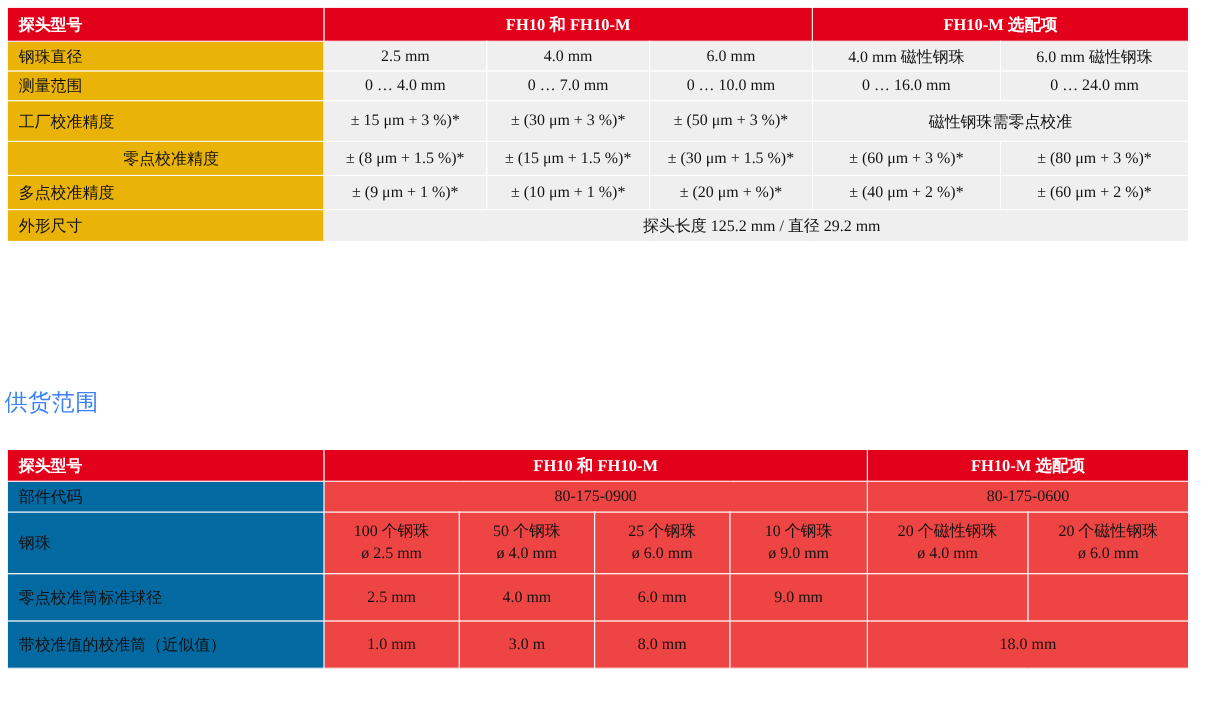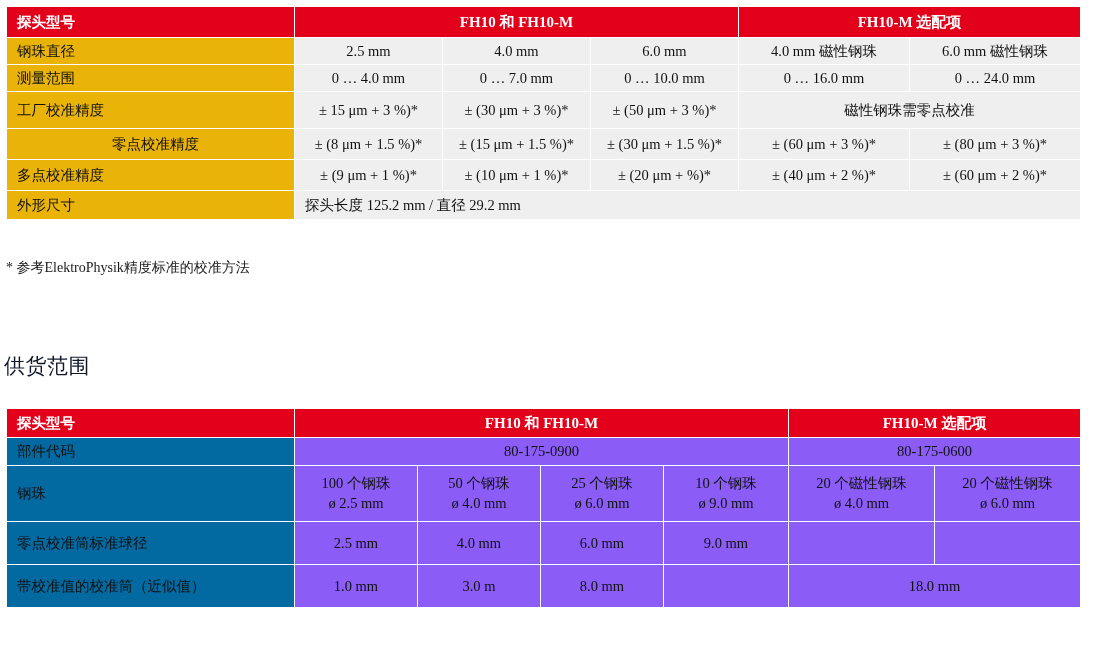--- a/index.html
+++ b/index.html
@@ -63,42 +63,42 @@
     background: #efefef;
     color: #111;
   }
   #table-specs tr.r-ball td { height: 26px; }
   #table-specs tr.r-range td { height: 26px; }
   #table-specs tr.r-fact td { height: 36px; }
   #table-specs tr.r-zero td { height: 30px; text-align: center; }
   #table-specs tr.r-multi td { height: 30px; }
   #table-specs tr.r-dim td { height: 28px; }
   #table-specs td.dimval {
-    text-align: left;
+    text-align: center;
     padding-left: 10px;
   }
 
   .footnote {
     position: absolute;
     left: 6px;
     top: 259px;
     font-size: 14px;
     color: #1a1a1a;
     font-family: "Liberation Serif", serif;
   }
 
   h2.section-title {
     position: absolute;
     left: 4px;
     top: 352px;
     margin: 0;
     font-size: 21px;
     font-weight: normal;
     font-family: "Liberation Sans", sans-serif;
-    color: #0f172a;
+    color: #3b82f6;
     letter-spacing: 0.5px;
   }
 
   
   #table-scope {
     position: absolute;
     left: 6px;
     top: 408px;
     width: 1074px;
   }
@@ -115,21 +115,21 @@
     font-size: 14.5px;
   }
   #table-scope td.rowlabel {
     background: #0369a1;
     text-align: left;
     padding-left: 10px;
     font-size: 14.5px;
     color: #111;
   }
   #table-scope td.val {
-    background: #8b5cf6;
+    background: #ef4444;
     color: #111;
   }
   #table-scope tr.r-part td { height: 27px; }
   #table-scope tr.r-balls td { height: 55px; }
   #table-scope tr.r-zerod td { height: 42px; }
   #table-scope tr.r-cal td { height: 42px; }
   .two-line { line-height: 1.35; }
 </style>
 </head>
 <body>
@@ -196,21 +196,20 @@
         <td class="val">± (60 μm + 2 %)*</td>
       </tr>
 
       <tr class="r-dim">
         <td class="rowlabel">外形尺寸</td>
         <td class="val dimval" colspan="5">探头长度 125.2 mm / 直径 29.2 mm</td>
       </tr>
     </tbody>
   </table>
 
-  <div class="footnote">* 参考ElektroPhysik精度标准的校准方法</div>
 
   <h2 class="section-title">供货范围</h2>
 
   <table class="spec" id="table-scope">
     <colgroup>
       <col style="width:288px">
       <col style="width:123px">
       <col style="width:123px">
       <col style="width:123px">
       <col style="width:125px">

